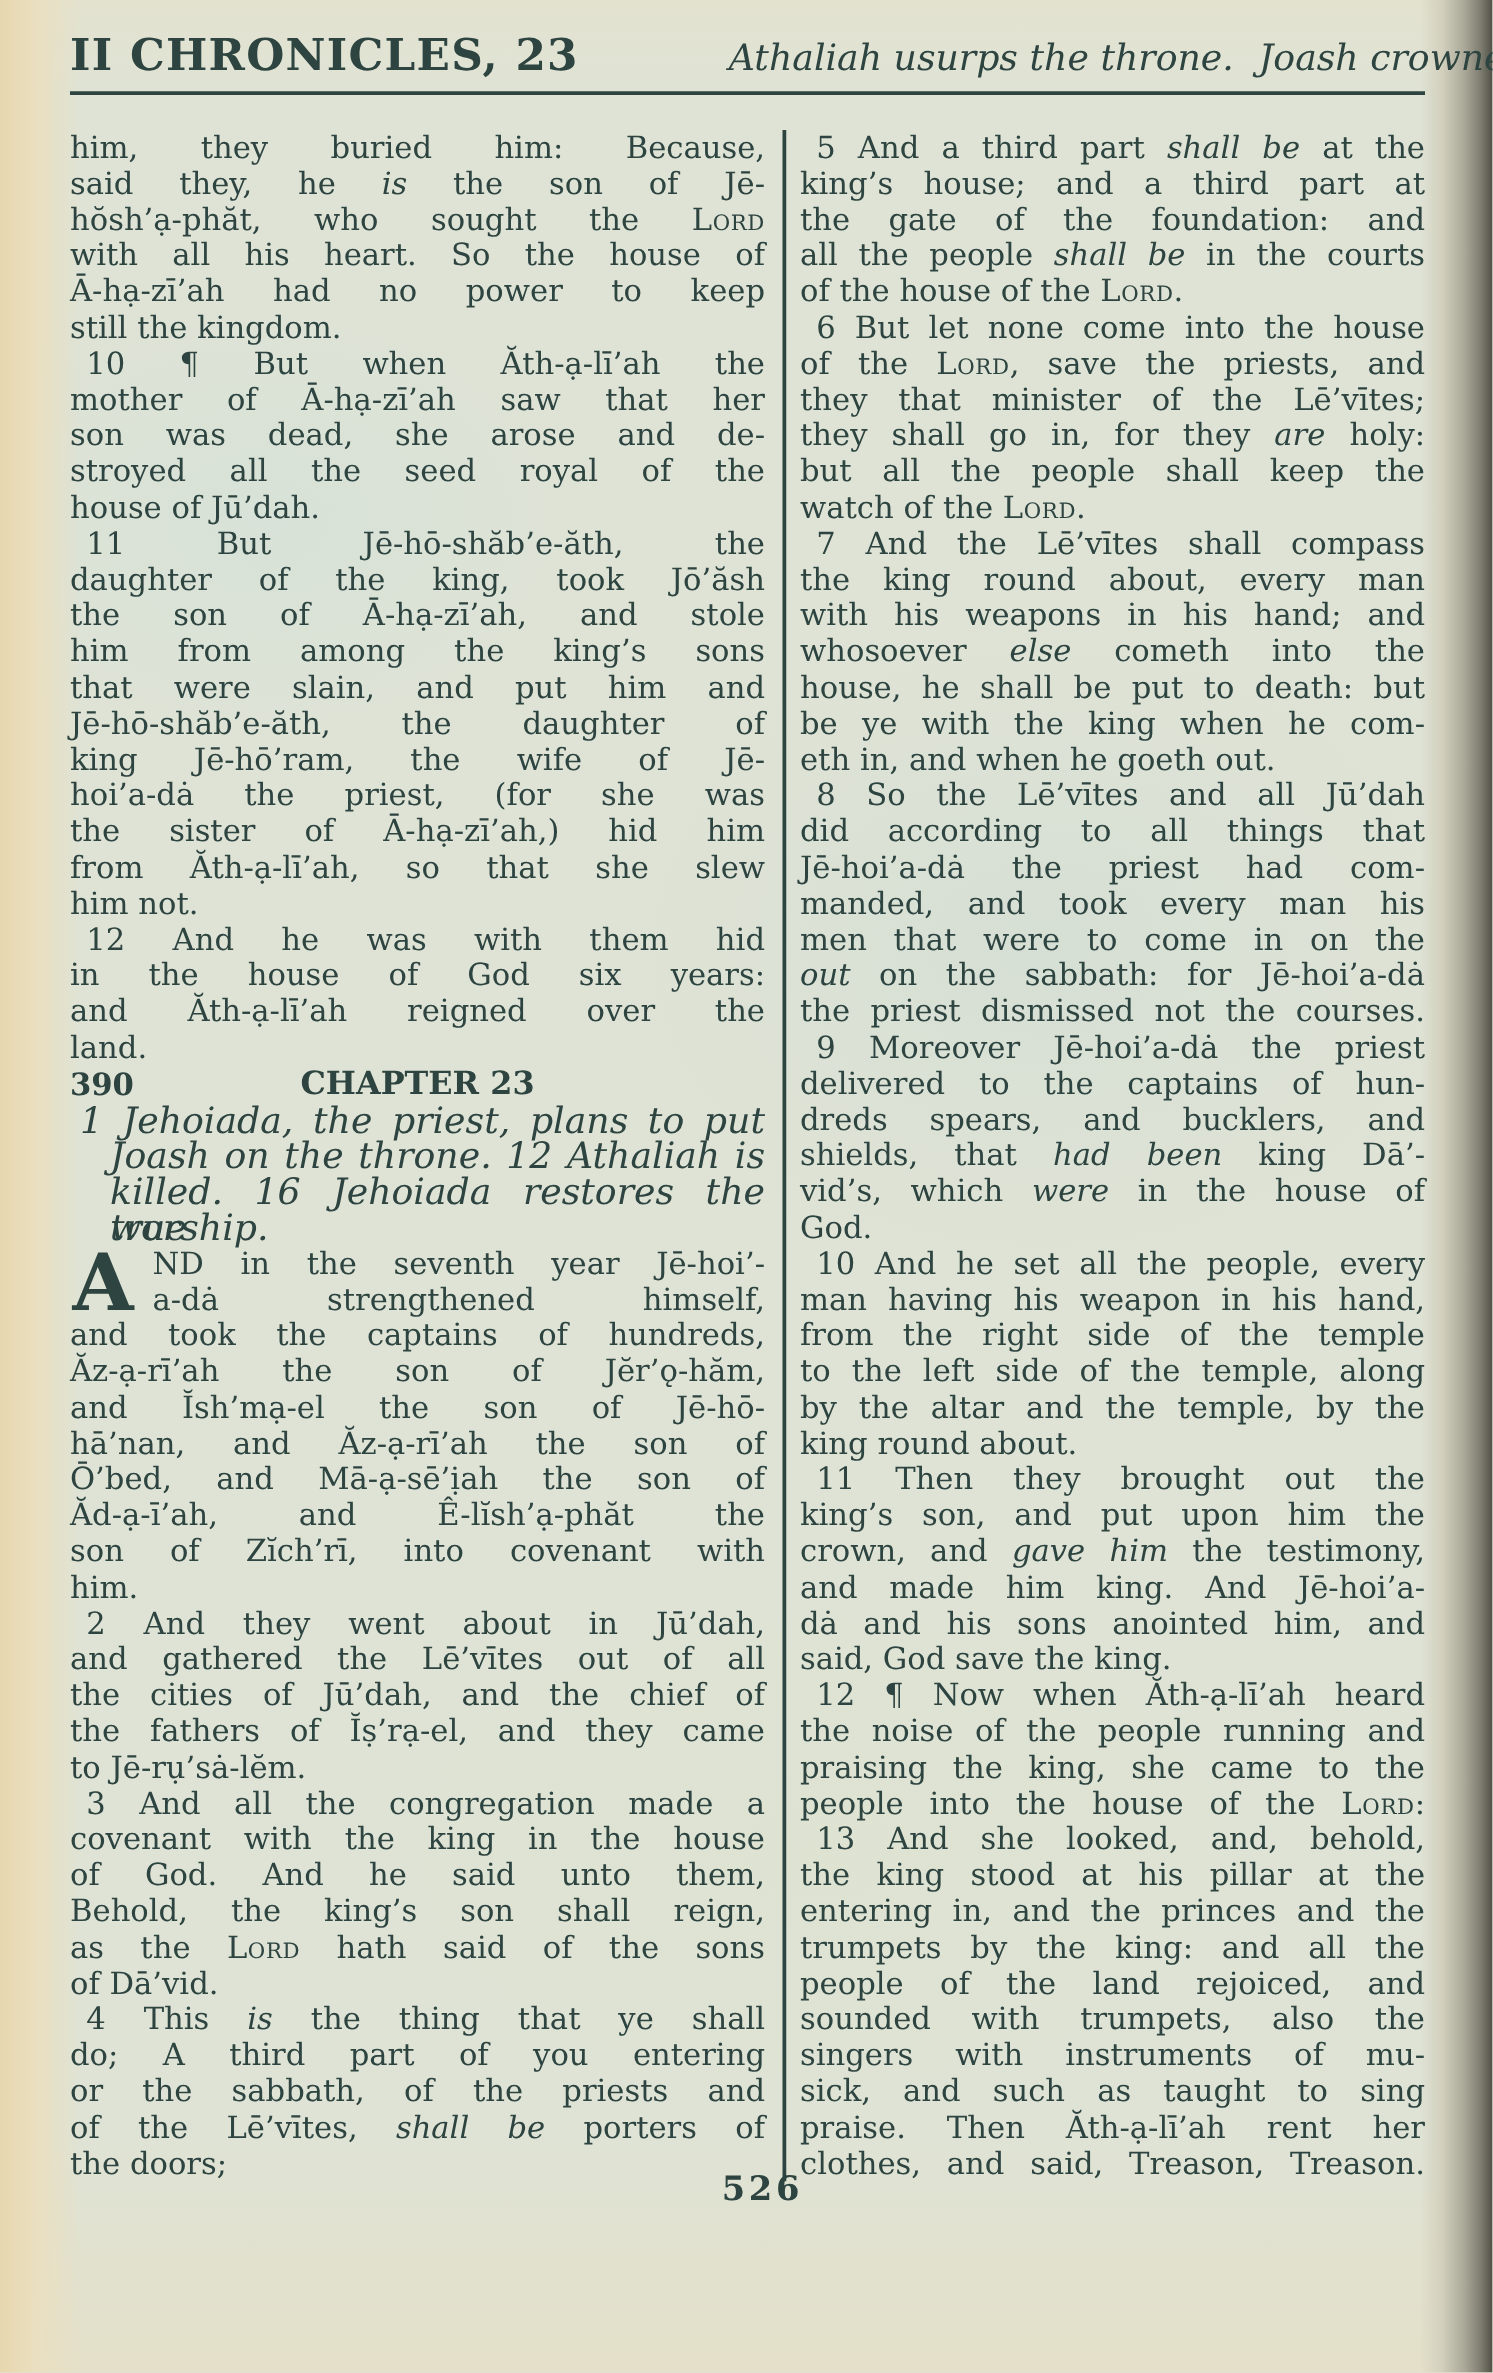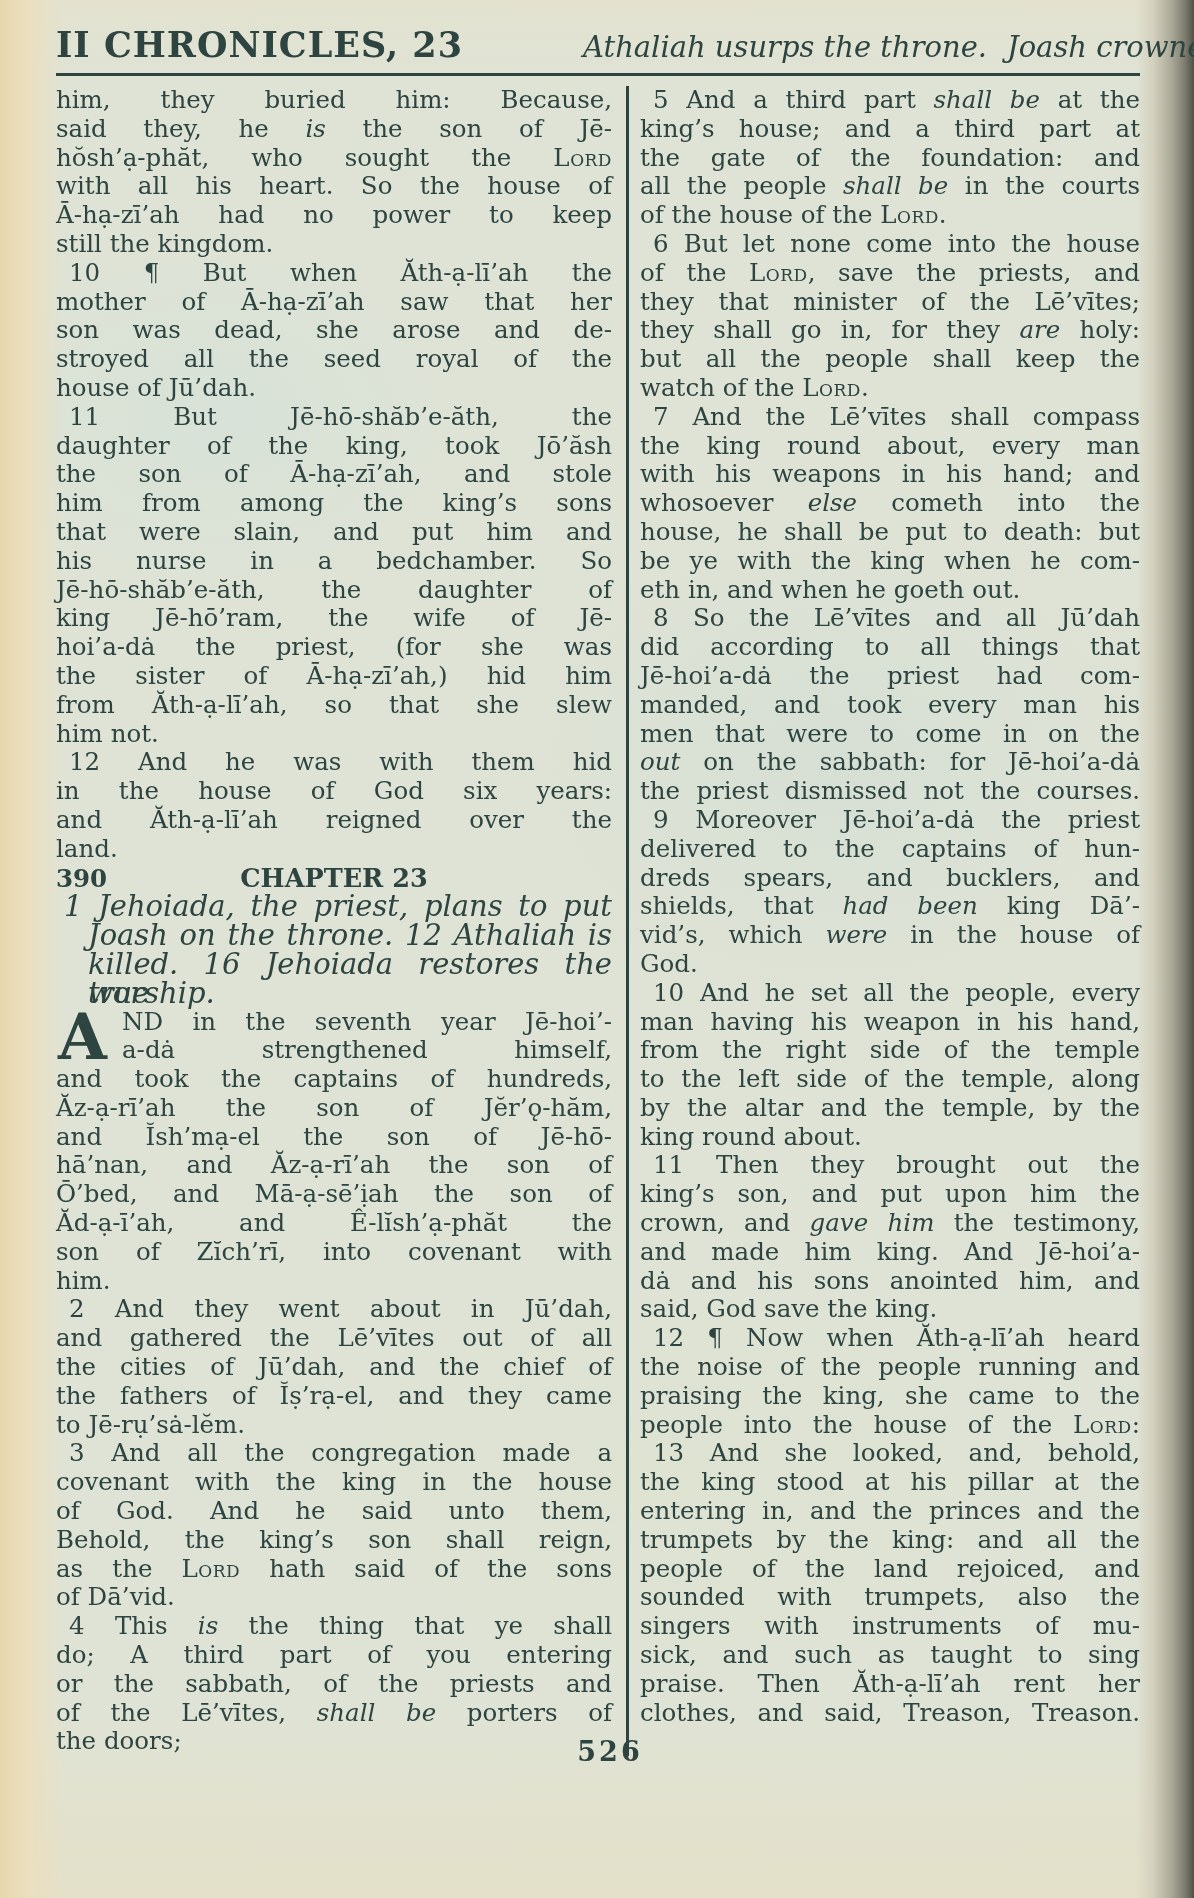--- a/index.html
+++ b/index.html
@@ -26,21 +26,21 @@
     position:absolute;right:0;top:0;bottom:0;width:58px;
     background:linear-gradient(90deg, rgba(213,211,196,0) 0%, #d3d0bd 30%, #a9a797 62%, #7d7c6f 84%, #5c5c52 96%, #4e4e45 100%);
   }
   .content{position:absolute;left:56px;top:24px;width:1084px;}
   .header{display:flex;align-items:baseline;height:44px;}
   .book-title{font-weight:bold;font-size:35px;letter-spacing:1px;white-space:nowrap;}
   .running-head{font-style:italic;font-size:29px;white-space:nowrap;}
   .running-center{margin-left:120px;margin-right:auto;}
   .running-right{margin-left:20px;}
   .head-rule{height:3px;background:#2d4441;margin-top:5px;}
-  .cols{display:flex;margin-top:10px;align-items:stretch;}
+  .cols{display:flex;margin-top:28px;align-items:stretch;}
   .col{font-size:24.5px;line-height:28.8px;}
   .col-left{width:556px;}
   .col-right{width:500px;}
   .divider{width:3px;background:#2d4441;margin-left:14px;margin-right:11px;}
   .line{height:28.8px;}
   .j{text-align:justify;text-align-last:justify;}
   .e{text-align:left;text-align-last:left;}
   .v{text-indent:13px;}
   .s1,.s{font-style:italic;font-size:29px;}
   .s1{padding-left:8px;}
@@ -83,21 +83,20 @@
         <div class="line v j">10 ¶ But when Ăth-ạ-lī’ah the</div>
         <div class="line j">mother of Ā-hạ-zī’ah saw that her</div>
         <div class="line j">son was dead, she arose and de-</div>
         <div class="line j">stroyed all the seed royal of the</div>
         <div class="line e">house of Jū’dah.</div>
         <div class="line v j">11 But Jē-hō-shăb’e-ăth, the</div>
         <div class="line j">daughter of the king, took Jō’ăsh</div>
         <div class="line j">the son of Ā-hạ-zī’ah, and stole</div>
         <div class="line j">him from among the king’s sons</div>
         <div class="line j">that were slain, and put him and</div>
-        <div class="line j">his nurse in a bedchamber.  So</div>
         <div class="line j">Jē-hō-shăb’e-ăth, the daughter of</div>
         <div class="line j">king Jē-hō’ram, the wife of Jē-</div>
         <div class="line j">hoi’a-dȧ the priest, (for she was</div>
         <div class="line j">the sister of Ā-hạ-zī’ah,) hid him</div>
         <div class="line j">from Ăth-ạ-lī’ah, so that she slew</div>
         <div class="line e">him not.</div>
         <div class="line v j">12 And he was with them hid</div>
         <div class="line j">in the house of God six years:</div>
         <div class="line j">and Ăth-ạ-lī’ah reigned over the</div>
         <div class="line e">land.</div>

